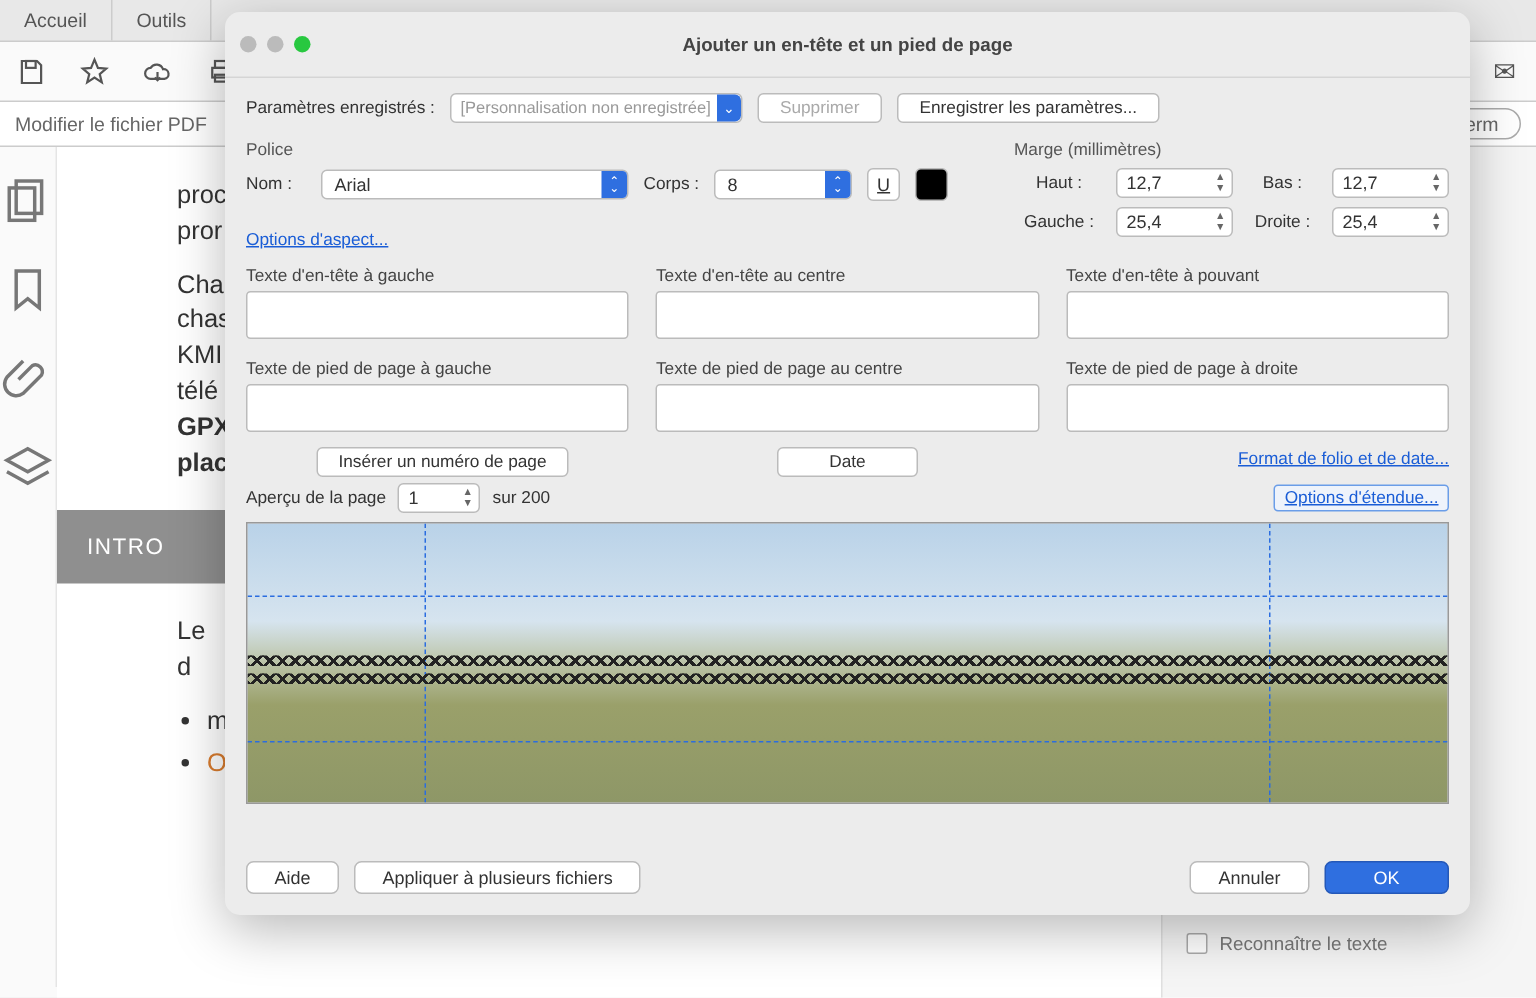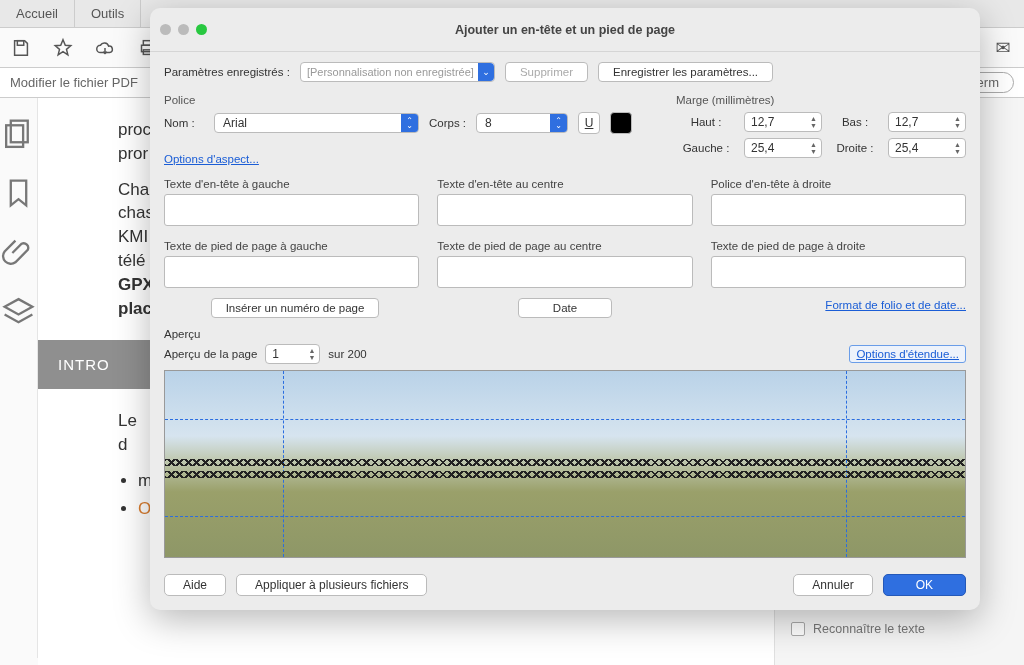--- a/index.html
+++ b/index.html
@@ -217,21 +217,21 @@
     <div class="hfgrid">
       <div class="hfcell">
           <div class="hflbl">Texte d'en-tête à gauche</div>
           <div class="hfinp"></div>
         </div>
       <div class="hfcell">
           <div class="hflbl">Texte d'en-tête au centre</div>
           <div class="hfinp"></div>
         </div>
       <div class="hfcell">
-          <div class="hflbl">Police d'en-tête à droite</div>
+          <div class="hflbl">Texte d'en-tête à pouvant</div>
           <div class="hfinp"></div>
         </div>
       <div class="hfcell">
           <div class="hflbl">Texte de pied de page à gauche</div>
           <div class="hfinp"></div>
         </div>
       <div class="hfcell">
           <div class="hflbl">Texte de pied de page au centre</div>
           <div class="hfinp"></div>
         </div>
@@ -242,21 +242,20 @@
     </div>
 
     <div class="midrow">
       <div style="display:flex;gap:8px;flex:1">
         <div style="flex:1;text-align:center"><div class="btn" style="display:inline-flex">Insérer un numéro de page</div></div>
         <div style="flex:1;text-align:center"><div class="btn" style="display:inline-flex;padding:0 34px">Date</div></div>
         <div style="flex:1;text-align:right"><span class="link">Format de folio et de date...</span></div>
       </div>
     </div>
 
-    <div class="preview-hdr">Aperçu</div>
     <div class="preview-bar">
       <span>Aperçu de la page</span>
       <div class="spin" style="width:55px">
           <span>1</span>
           <span class="st">▲<br>▼</span>
         </div>
       <span>sur 200</span>
       <div style="flex:1"></div>
       <span class="link" style="border:1px solid #6a9de8;padding:2px 6px;border-radius:3px;background:#eef3fb">Options d'étendue...</span>
     </div>

